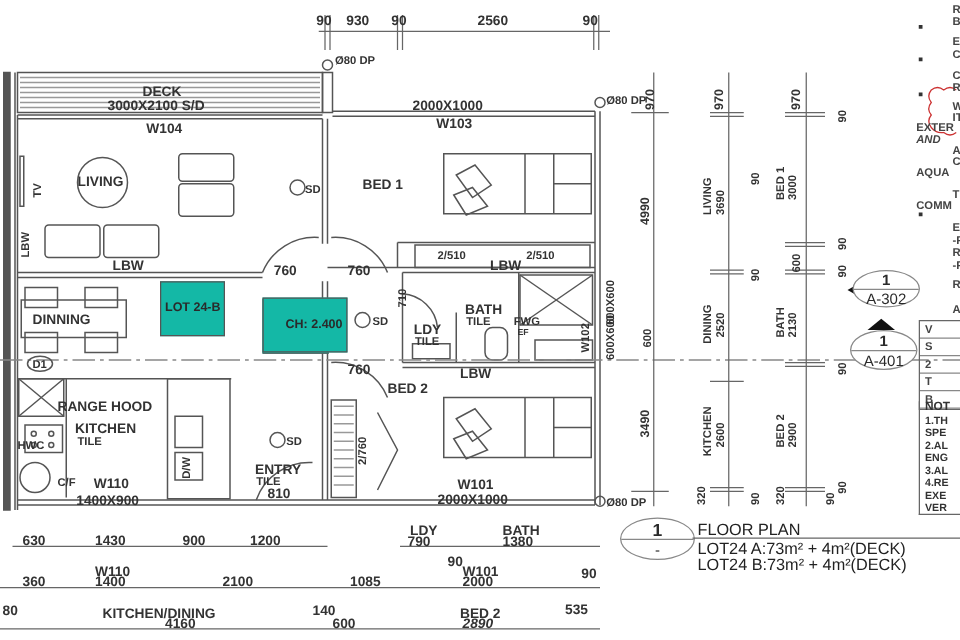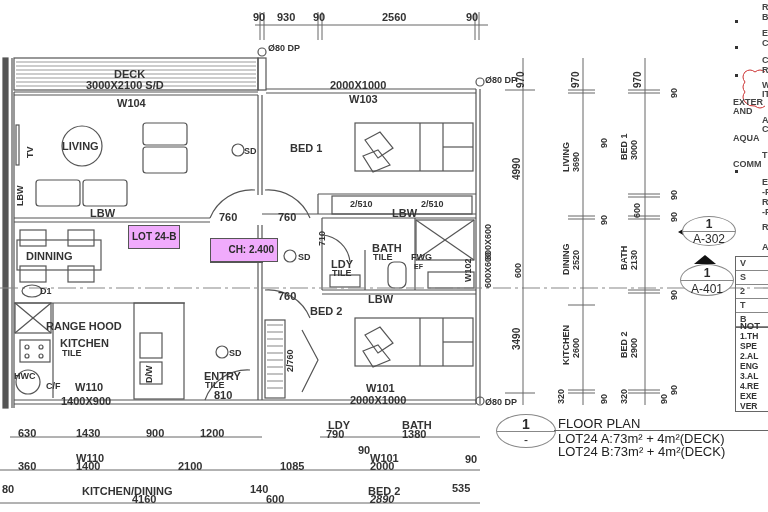--- a/index.html
+++ b/index.html
@@ -2,21 +2,21 @@
 <html><head>
 <meta charset="utf-8">
 <style>
   html, body { margin:0; padding:0; background:#ffffff; }
   body { width:768px; height:512px; overflow:hidden; position:relative; font-family:"Liberation Sans", sans-serif; color:#2a2a2a; }
   #plan { position:absolute; left:0; top:0; width:768px; height:512px; }
   .t { position:absolute; font-size:11px; font-weight:bold; color:#333; white-space:nowrap; line-height:1; }
   .ts { font-size:9px; }
   .tm { font-size:10px; }
   .vt { transform-origin:left top; transform:rotate(-90deg); }
-  .box { position:absolute; border:1px solid #555; background:#f0abfc; font-size:10px; font-weight:bold; padding:6px 3px; line-height:1; white-space:nowrap; }
+  .box { position:absolute; border:1px solid #555; background:#14b8a6; font-size:10px; font-weight:bold; padding:16px 3px; line-height:1; white-space:nowrap; }
   .notes { position:absolute; font-size:9px; font-weight:bold; color:#444; line-height:10px; white-space:nowrap; }
   .tbl { position:absolute; left:735px; top:256px; width:40px; border:1px solid #666; border-collapse:collapse; font-size:9px; }
   .tbl div { border-bottom:1px solid #888; height:13px; line-height:13px; padding-left:4px; font-weight:bold; color:#444;}
   .tblnote { position:absolute; left:735px; top:321px; width:40px; border:1px solid #666; border-top:none; font-size:8.5px; font-weight:bold; line-height:10px; padding-left:4px; color:#333; }
   .bubble { position:absolute; border:1.5px solid #888; border-radius:50%; background:#fff; }
   .bubble .n { position:absolute; width:100%; text-align:center; font-size:14px; font-weight:bold; }
   .bubble .r { position:absolute; width:100%; text-align:center; font-size:12px; font-weight:normal; }
   .bubble .hl { position:absolute; left:0; right:0; top:50%; border-top:1px solid #888; }
   .title { position:absolute; font-size:13px; color:#222; white-space:nowrap; line-height:14px; }
 </style>
@@ -242,21 +242,21 @@
 <div class="t" style="left:392px;top:208px;">LBW</div>
 
 <div class="t" style="left:219px;top:212px;">760</div>
 <div class="t" style="left:278px;top:212px;">760</div>
 <div class="box" style="left:128px;top:225px;">LOT 24-B</div>
 <div class="box" style="left:210px;top:225px;width:45px;margin-top:14px;">F.F.L. 79.650</div>
 <div class="box" style="left:210px;top:238px;width:60px;text-align:right;">CH: 2.400</div>
 <div class="t ts vt" style="left:318px;top:246px;">710</div>
 
 <div class="t" style="left:26px;top:251px;">DINNING</div>
-<div class="t ts" style="left:40px;top:287px;">D1</div>
+<div class="t ts" style="left:26px;top:287px;">D1</div>
 
 <div class="t" style="left:372px;top:243px;">BATH</div>
 <div class="t ts" style="left:373px;top:253px;">TILE</div>
 <div class="t ts" style="left:411px;top:253px;">FWG</div>
 <div class="t ts" style="left:414px;top:263px;font-size:7px;">EF</div>
 <div class="t" style="left:331px;top:259px;">LDY</div>
 <div class="t ts" style="left:332px;top:269px;">TILE</div>
 <div class="t ts vt" style="left:464px;top:282px;">W102</div>
 <div class="t ts vt" style="left:484px;top:288px;">600X600</div>
 <div class="t ts" style="left:298px;top:253px;">SD</div>
@@ -265,21 +265,21 @@
 <div class="t" style="left:278px;top:291px;">760</div>
 <div class="t" style="left:310px;top:306px;">BED 2</div>
 <div class="t ts vt" style="left:286px;top:372px;">2/760</div>
 <div class="t" style="left:366px;top:383px;">W101</div>
 <div class="t" style="left:350px;top:395px;">2000X1000</div>
 
 <div class="t" style="left:46px;top:321px;">RANGE HOOD</div>
 <div class="t" style="left:60px;top:338px;">KITCHEN</div>
 <div class="t ts" style="left:62px;top:349px;">TILE</div>
 <div class="t ts vt" style="left:145px;top:383px;">D/W</div>
-<div class="t ts" style="left:14px;top:372px;">HWC</div>
+<div class="t ts" style="left:14px;top:352px;">HWC</div>
 <div class="t ts" style="left:46px;top:382px;">C/F</div>
 <div class="t" style="left:75px;top:382px;">W110</div>
 <div class="t" style="left:61px;top:396px;">1400X900</div>
 <div class="t" style="left:204px;top:371px;">ENTRY</div>
 <div class="t ts" style="left:205px;top:381px;">TILE</div>
 <div class="t" style="left:214px;top:390px;">810</div>
 <div class="t ts" style="left:229px;top:349px;">SD</div>
 
 <div class="t tm vt" style="left:516px;top:88px;">970</div>
 <div class="t tm vt" style="left:512px;top:180px;">4990</div>
@@ -330,21 +330,21 @@
 
 <div class="notes" style="left:762px;top:2px;">R</div>
 <div class="notes" style="left:762px;top:12px;">B</div>
 <div class="notes" style="left:762px;top:28px;">E</div>
 <div class="notes" style="left:762px;top:38px;">C</div>
 <div class="notes" style="left:762px;top:55px;">C</div>
 <div class="notes" style="left:762px;top:65px;">R</div>
 <div class="notes" style="left:762px;top:80px;">W</div>
 <div class="notes" style="left:762px;top:89px;">IT</div>
 <div class="notes" style="left:733px;top:97px;">EXTER</div>
-<div class="notes" style="left:733px;top:106px;">AND</div>
+<div class="notes" style="left:733px;top:106px;font-style:italic;">AND</div>
 <div class="notes" style="left:762px;top:115px;">A</div>
 <div class="notes" style="left:762px;top:124px;">C</div>
 <div class="notes" style="left:733px;top:133px;">AQUA</div>
 <div class="notes" style="left:762px;top:150px;">T</div>
 <div class="notes" style="left:733px;top:159px;">COMM</div>
 <div class="notes" style="left:762px;top:177px;">E</div>
 <div class="notes" style="left:762px;top:187px;">-F</div>
 <div class="notes" style="left:762px;top:197px;">R</div>
 <div class="notes" style="left:762px;top:207px;">-F</div>
 <div class="notes" style="left:762px;top:222px;">R</div>

